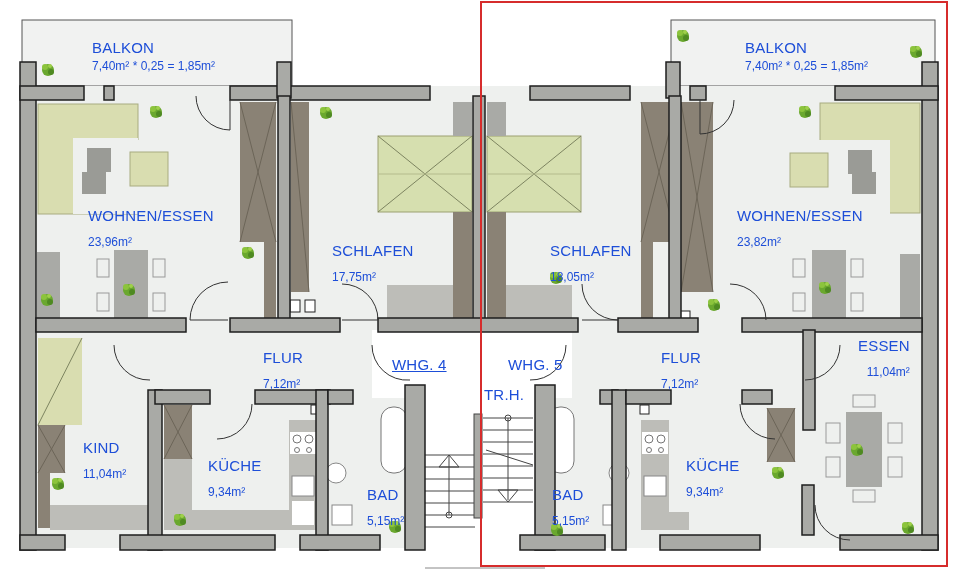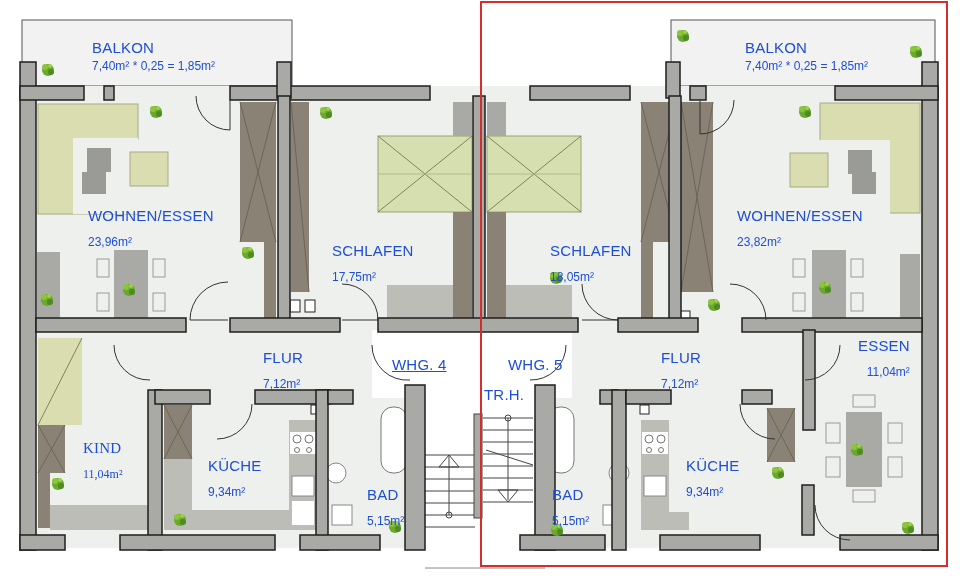--- a/index.html
+++ b/index.html
@@ -269,21 +269,21 @@
   <span class="area">23,96m²</span>
 </div>
 <div class="lbl" style="left:332px;top:243px;">
   <span class="name">SCHLAFEN</span>
   <span class="area">17,75m²</span>
 </div>
 <div class="lbl" style="left:263px;top:350px;">
   <span class="name">FLUR</span>
   <span class="area">7,12m²</span>
 </div>
-<div class="lbl" style="left:83px;top:440px;font-family:Liberation Serif, serif;">
+<div class="lbl" style="left:83px;top:440px;">
   <span class="name">KIND</span>
   <span class="area">11,04m²</span>
 </div>
 <div class="lbl" style="left:208px;top:458px;">
   <span class="name">KÜCHE</span>
   <span class="area">9,34m²</span>
 </div>
 <div class="lbl" style="left:367px;top:487px;">
   <span class="name">BAD</span>
   <span class="area">5,15m²</span>

